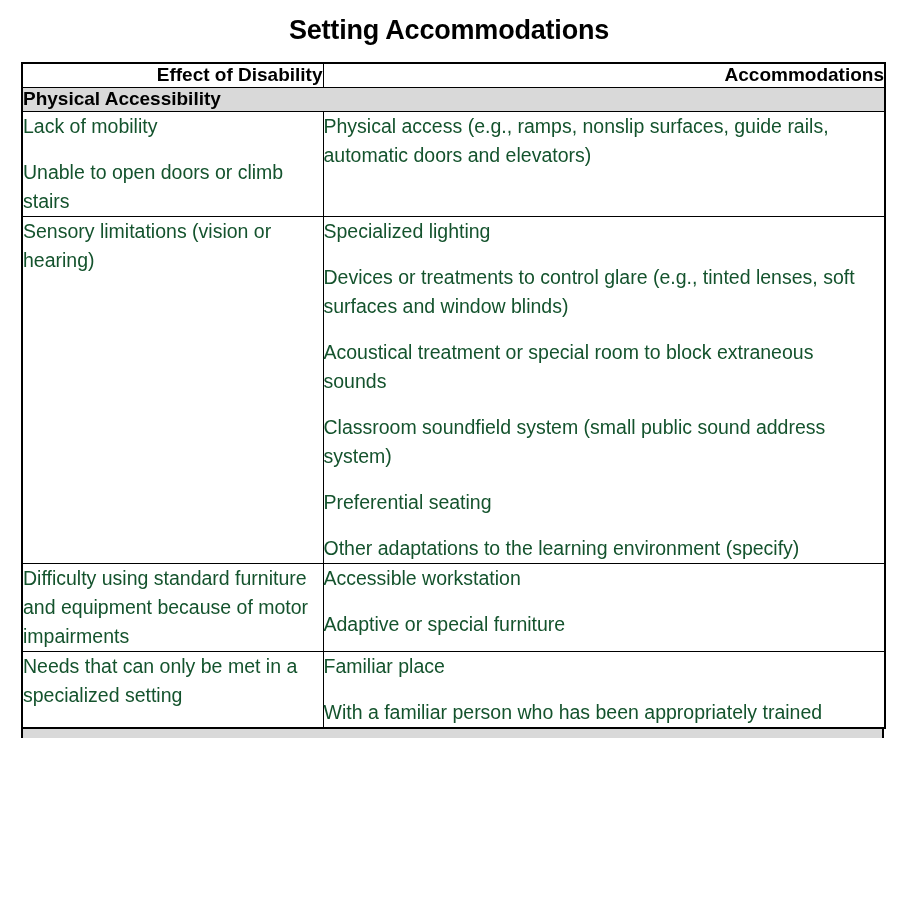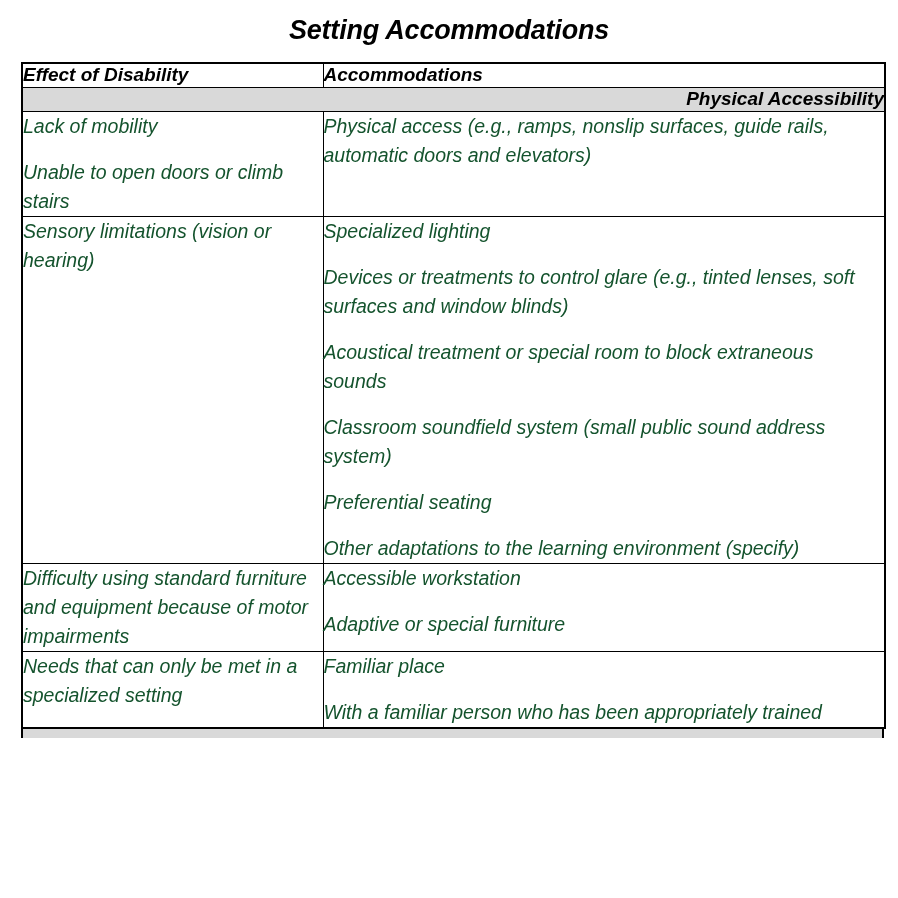--- a/index.html
+++ b/index.html
@@ -14,21 +14,20 @@
     font-family: "Liberation Sans", sans-serif;
     color: #1a1a1a;
     -webkit-font-smoothing: antialiased;
   }
 
   .page {
     position: relative;
     width: 898px;
     height: 898px;
     box-sizing: border-box;
-    font-style: italic;
   }
 
   .doc-title {
     text-align: center;
     font-size: 27px;
     font-weight: bold;
     color: #000000;
     letter-spacing: -0.2px;
     margin: 0;
     padding-top: 15px;
@@ -53,39 +52,39 @@
 
   table.acc-table th,
   table.acc-table td {
     border: 1.6px solid #000000;
     vertical-align: top;
     padding: 0;
   }
 
   
   .hdr-cell {
-    text-align: left;
+    text-align: right;
     font-size: 19px;
     font-weight: bold;
     color: #000000;
     padding: 13px 8px 14px 8px;
     line-height: 1.2;
   }
 
   
   .section-row td {
     background: #d9d9d9;
   }
   .section-label {
     font-size: 19px;
     font-weight: bold;
     color: #000000;
     padding: 9px 8px 9px 10px;
     line-height: 1.2;
-    text-align: right;
+    text-align: left;
   }
 
   
   .body-cell {
     padding: 12px 10px 14px 8px;
   }
   .body-cell.col2 {
     padding-right: 12px;
   }
 

